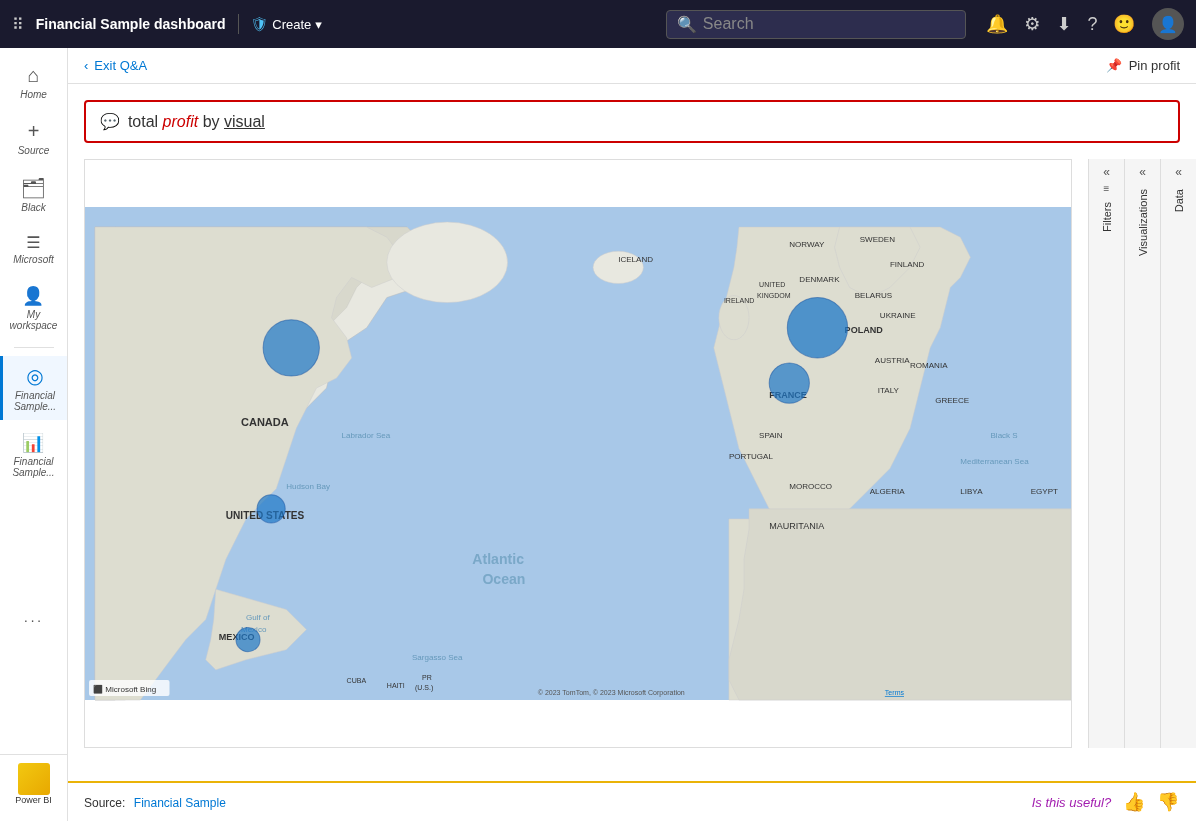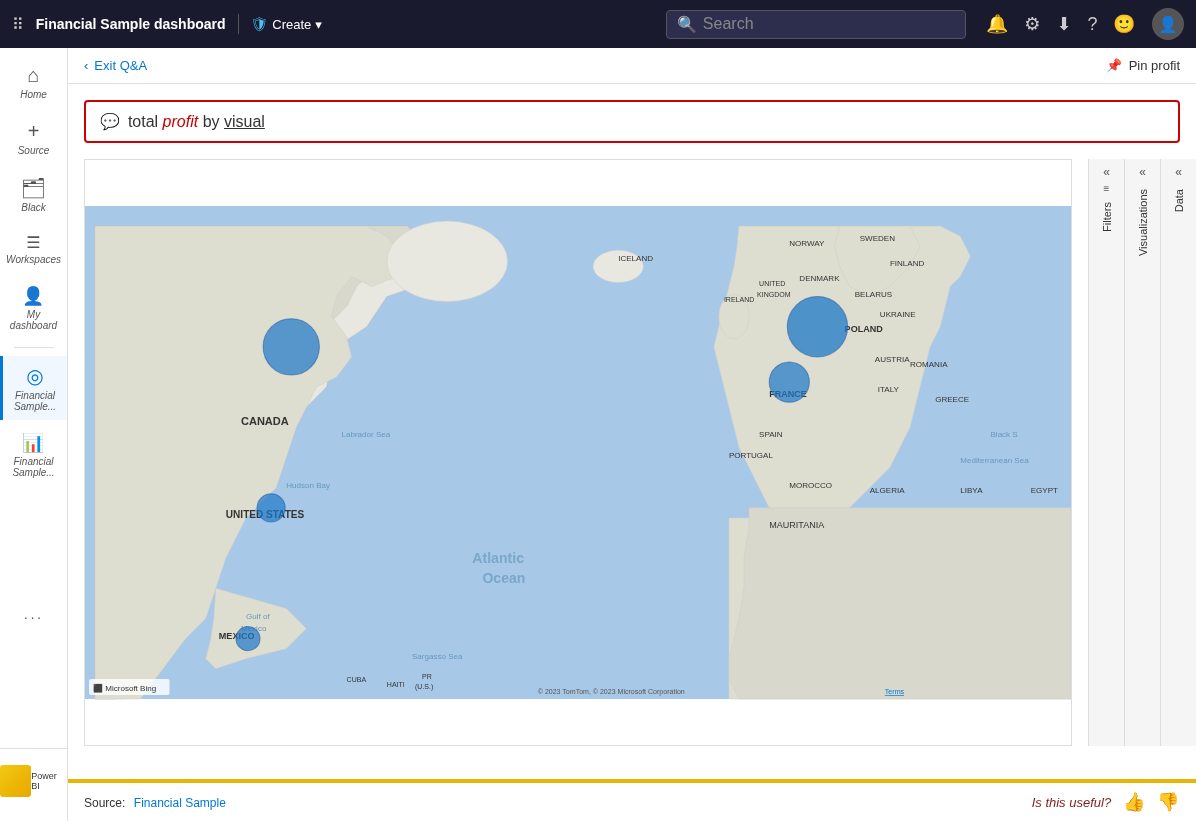--- a/index.html
+++ b/index.html
@@ -128,27 +128,27 @@
     
     .map-svg {
       width: 100%;
       height: 100%;
     }
 
     
     .bottom-bar {
       padding: 8px 16px;
       display: flex; align-items: center; justify-content: space-between;
-      border-top: 4px solid #eab308;
+      border-top: 2px solid #eab308;
       background: white;
       flex-shrink: 0;
       margin-top: 33px;
     }
     .useful-section { display: flex; align-items: center; gap: 12px; }
-    .useful-text { font-size: 13px; color: #7f1d1d; font-style: italic; }
+    .useful-text { font-size: 13px; color: #a21caf; font-style: italic; }
     .useful-btn { cursor: pointer; color: #555; font-size: 18px; }
     .useful-btn.thumbs-down { color: #c00; }
 
     .right-side {
       display: flex;
       flex-direction: row;
       background: #f5f5f5;
     }
 
     .right-panel-section {
@@ -214,40 +214,40 @@
     <div class="sidebar-item">
       <span class="sidebar-icon">+</span>
       <span class="sidebar-label">Source</span>
     </div>
     <div class="sidebar-item">
       <span class="sidebar-icon">🗂</span>
       <span class="sidebar-label">Black</span>
     </div>
     <div class="sidebar-item">
       <span class="sidebar-icon" style="font-size:16px;">☰</span>
-      <span class="sidebar-label">Workspaces</span>
+      <span class="sidebar-label">Microsoft</span>
     </div>
     <div class="sidebar-item">
       <span class="sidebar-icon" style="font-size:18px;">👤</span>
-      <span class="sidebar-label">My dashboard</span>
+      <span class="sidebar-label">My workspace</span>
     </div>
     <div class="sidebar-divider"></div>
     <div class="sidebar-item sidebar-item-financial">
       <span class="sidebar-icon" style="font-size:20px; color:#0078d4;">◎</span>
       <span class="sidebar-label">Financial Sample...</span>
     </div>
     <div class="sidebar-item">
       <span class="sidebar-icon" style="font-size:18px;">📊</span>
       <span class="sidebar-label">Financial Sample...</span>
     </div>
     <div class="sidebar-item sidebar-more">
       <span class="sidebar-icon" style="font-size:14px; letter-spacing:2px;">···</span>
     </div>
 
-    <div style="margin-top:auto; display:flex; flex-direction:row; align-items:center; padding: 16px 0; border-top: 1px solid #e0e0e0; width:100%;">
+    <div style="margin-top:auto; display:flex; flex-direction:column; align-items:center; padding: 8px 0; border-top: 1px solid #e0e0e0; width:100%;">
       <span style="width: 32px; height: 32px; background: linear-gradient(135deg, rgb(242, 200, 17) 0%, rgb(232, 168, 0) 100%); border-radius: 3px; display: flex; align-items: center; justify-content: center;"></span>
       <span style="font-size:9px; color:#333;">Power BI</span>
     </div>
   </div>
 
   <div class="content-area">
 
     <div class="qa-header">
       <div class="qa-exit">
         <span>‹</span>

